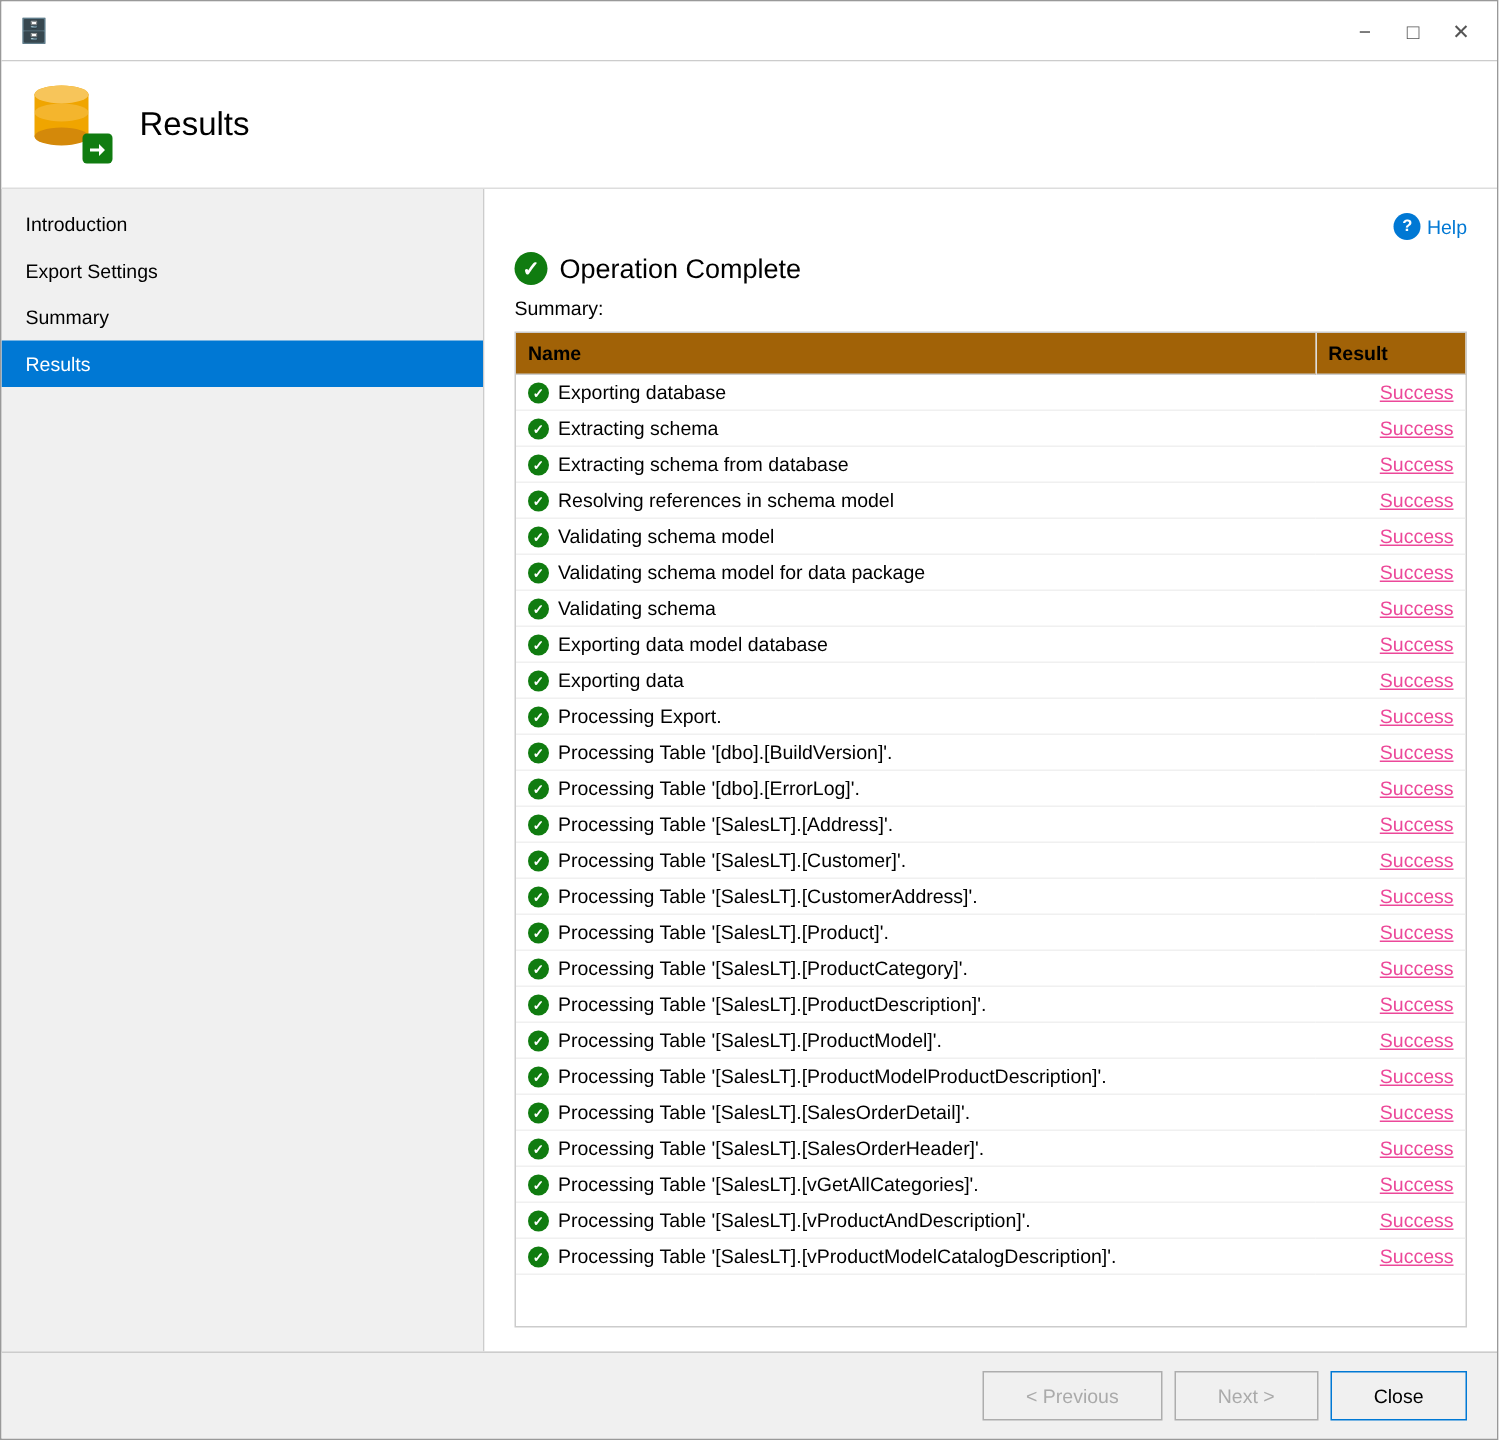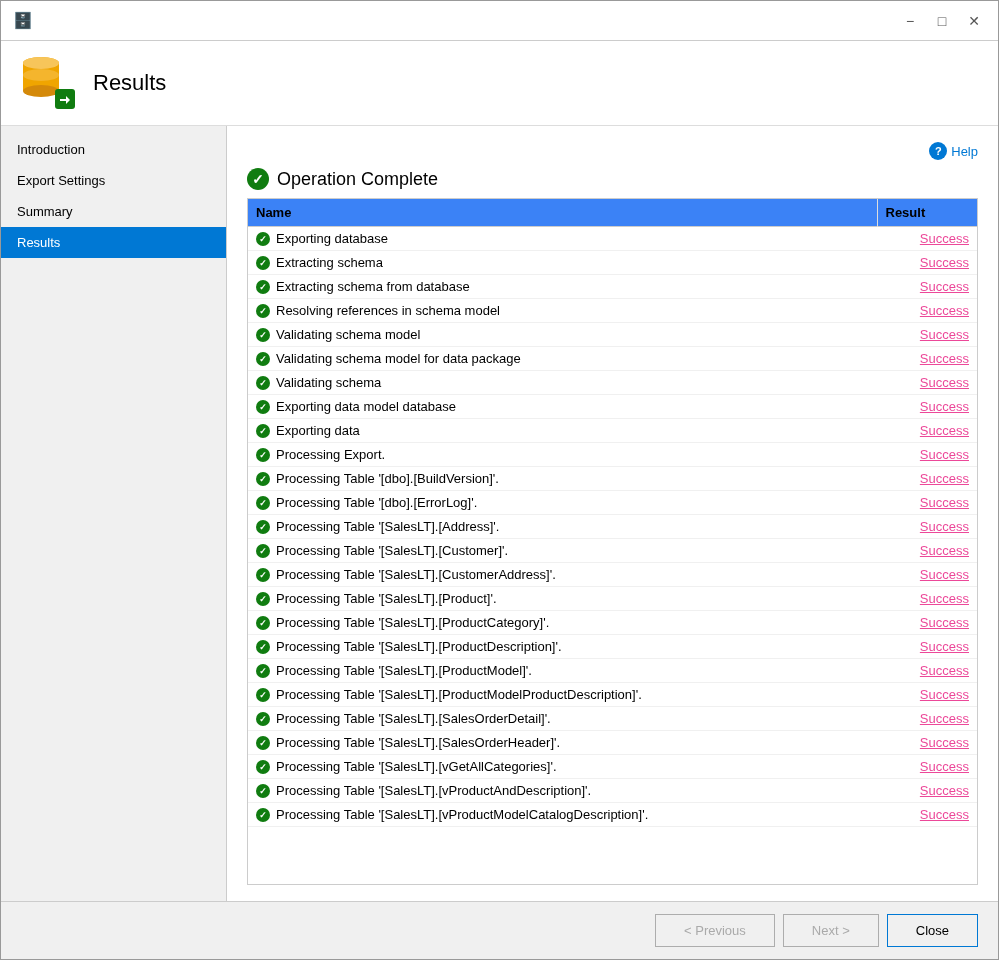--- a/index.html
+++ b/index.html
@@ -101,21 +101,21 @@
       color: #000;
     }
 
     .content-area {
       display: flex;
       flex: 1;
       overflow: hidden;
     }
 
     .sidebar {
-      width: 226px;
+      width: 322px;
       background: #f0f0f0;
       border-right: 1px solid #ccc;
       padding-top: 8px;
     }
 
     .sidebar-item {
       padding: 8px 16px;
       cursor: pointer;
       color: #000;
       font-size: 13px;
@@ -200,21 +200,21 @@
       border: 1px solid #ccc;
       overflow-y: auto;
     }
 
     .results-table {
       width: 100%;
       border-collapse: collapse;
     }
 
     .results-table thead tr {
-      background: #3b82f6;
+      background: #a16207;
       border-bottom: 1px solid #ccc;
     }
 
     .results-table th {
       text-align: left;
       padding: 6px 8px;
       font-weight: 600;
       font-size: 13px;
       color: #000;
       border-right: 1px solid #ddd;
@@ -337,20 +337,21 @@
           <div class="help-circle">?</div>
           <span>Help</span>
         </a>
       </div>
 
       <div class="operation-complete">
         <div class="success-icon-large">✓</div>
         <span class="operation-title">Operation Complete</span>
       </div>
 
+      <div class="summary-label">Summary:</div>
 
       <div class="results-table-container">
         <table class="results-table">
           <thead>
             <tr>
               <th>Name</th>
               <th class="result-col">Result</th>
             </tr>
           </thead>
           <tbody id="results-tbody">

